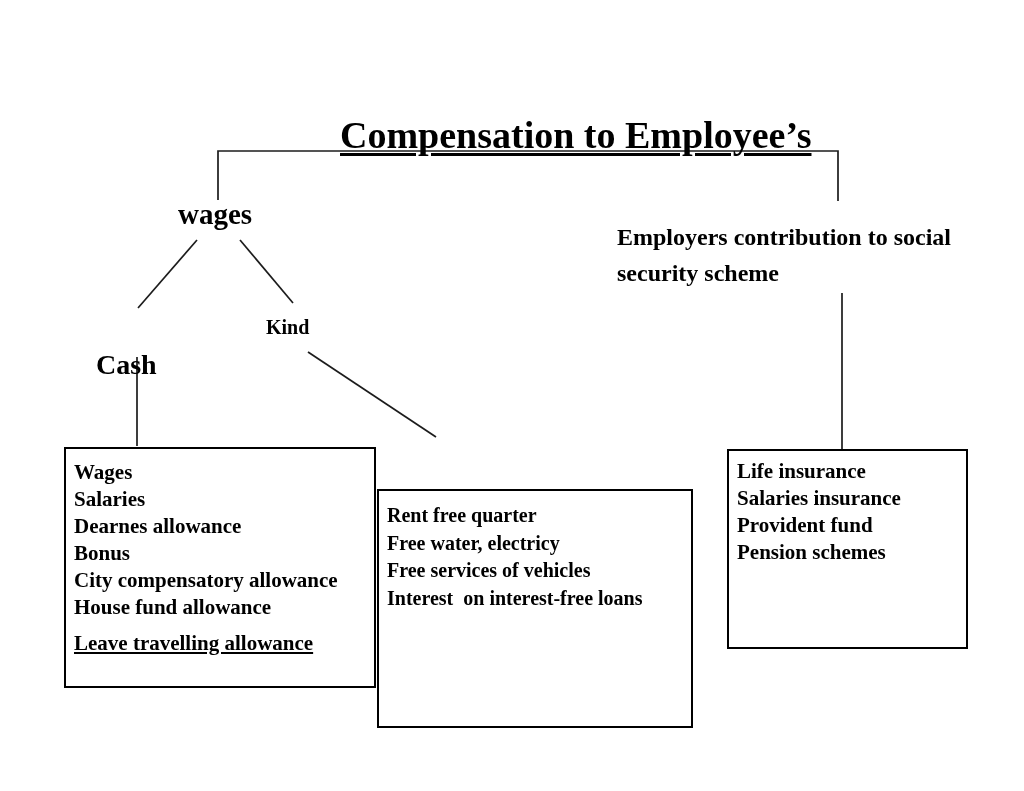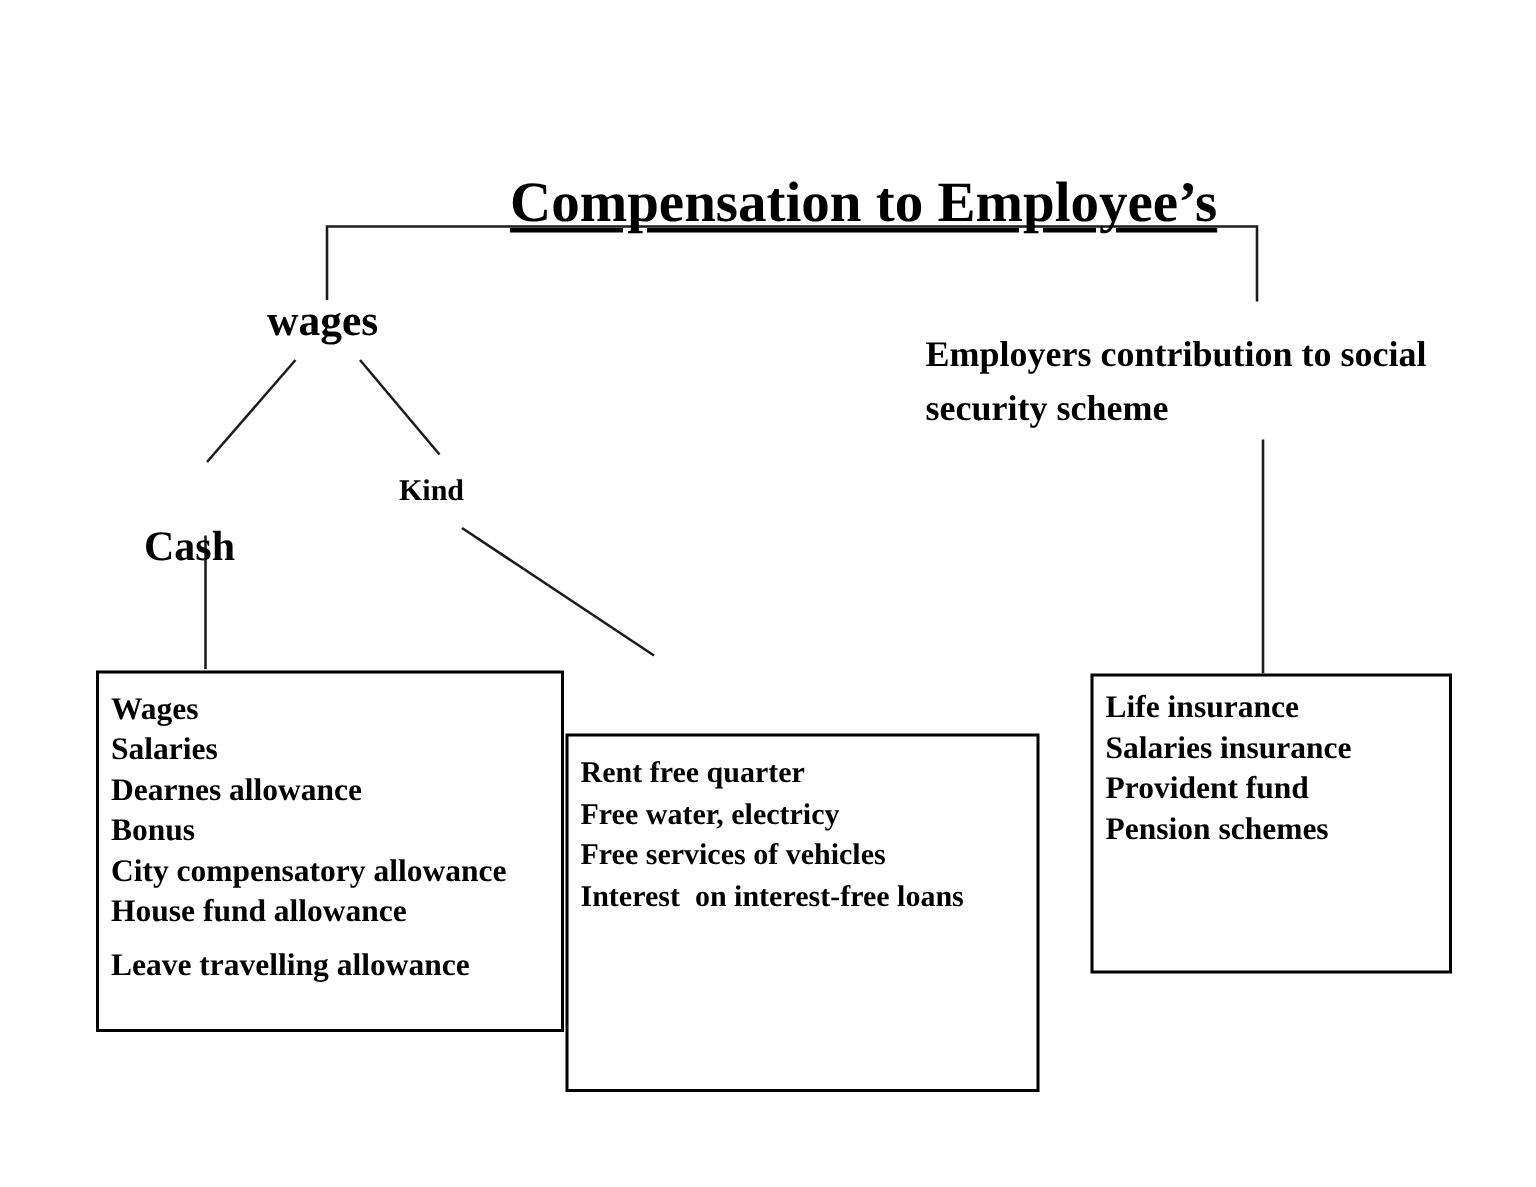--- a/index.html
+++ b/index.html
@@ -98,20 +98,21 @@
     font-size: 21px;
     line-height: 27px;
     white-space: pre;
   }
   .box-kind .box-item {
     font-size: 20px;
     line-height: 27.5px;
   }
   .box-cash .box-item.gap-above {
     margin-top: 9px;
+    text-decoration: underline;
   }
 </style>
 </head>
 <body>
 
 <div class="page">
 
   <svg class="connectors" viewBox="0 0 1024 791" xmlns="http://www.w3.org/2000/svg">
 
     <polyline points="218,200 218,151 838,151 838,201" fill="none" stroke="#1c1c1c" stroke-width="1.7"></polyline>

